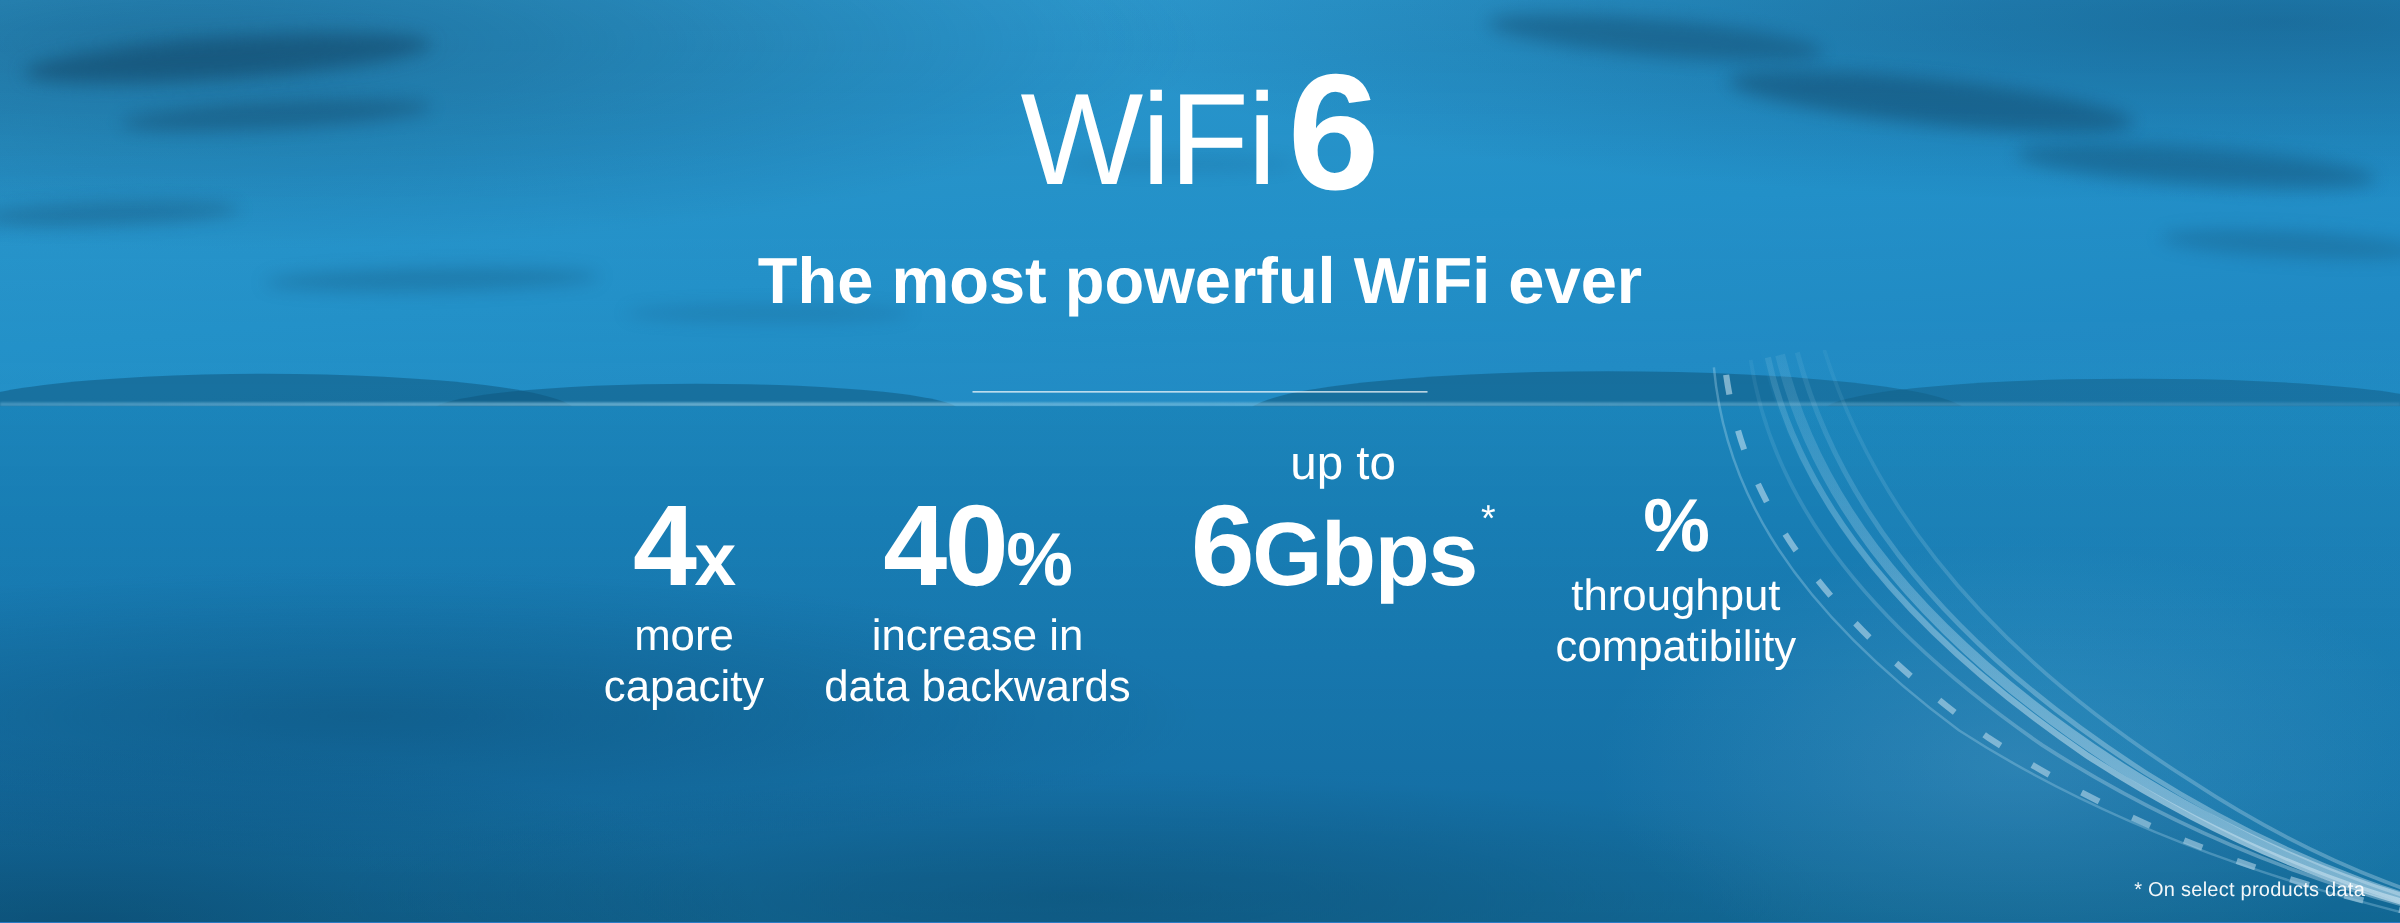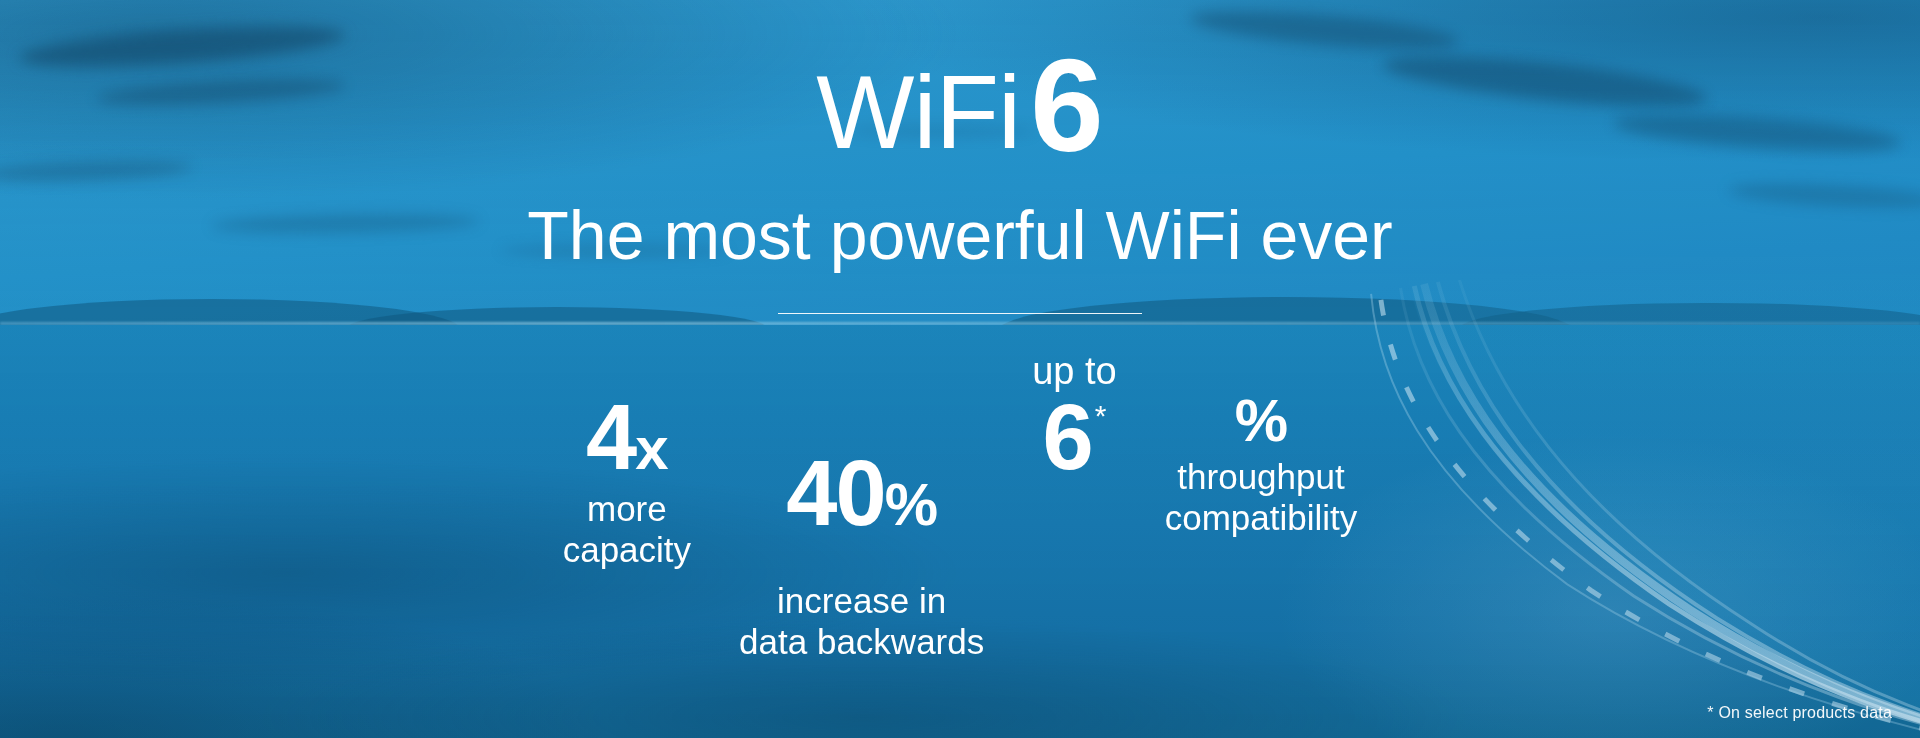--- a/index.html
+++ b/index.html
@@ -125,22 +125,22 @@
   .logo-six {
     font-size:132px;
     font-weight:700;
     line-height:1;
     margin-left:10px;
     margin-top:-8px;
   }
 
   .tagline {
     position:absolute; left:0; right:0; top:196px;
-    font-size:68px;
-    font-weight:400;
+    font-size:52px;
+    font-weight:700;
     letter-spacing:0px;
     line-height:1.15;
   }
 
   .divider {
     position:absolute; top:313px; left:50%;
     transform:translateX(-50%);
     width:364px; height:1px;
     background:rgba(255,255,255,.92);
   }
@@ -178,21 +178,21 @@
   }
 
   .stat-desc {
     margin-top:8px;
     font-size:35px; font-weight:300; line-height:1.16;
     white-space:pre-line;
   }
 
   
   .stat.s1 { margin-top:40px; }
-  .stat.s2 { margin-top:60px;gap:36px; }
+  .stat.s2 { margin-top:40px; }
   .stat.s3 { margin-top:0px; }
   .stat.s4 { margin-top:38px; }
 
   .footnote {
     position:absolute; right:28px; bottom:16px;
     font-size:16px; font-weight:400;
     color:#ffffff; opacity:.95;
     letter-spacing:.2px;
   }
 </style>
@@ -289,20 +289,21 @@
           <span class="stat-unit-sm">%</span>
         </div>
         <div class="stat-desc">increase in
 data backwards</div>
       </div>
 
       <div class="stat s3">
         <div class="stat-pre">up to</div>
         <div class="stat-value">
           <span class="stat-num">6</span>
+          <span class="stat-unit-md">Gbps</span>
           <span class="stat-sup">*</span>
         </div>
         <div class="stat-desc"></div>
       </div>
 
       <div class="stat s4">
         <div class="stat-pre empty"></div>
         <div class="stat-value">
           <span class="stat-unit-sm">%</span>
         </div>

